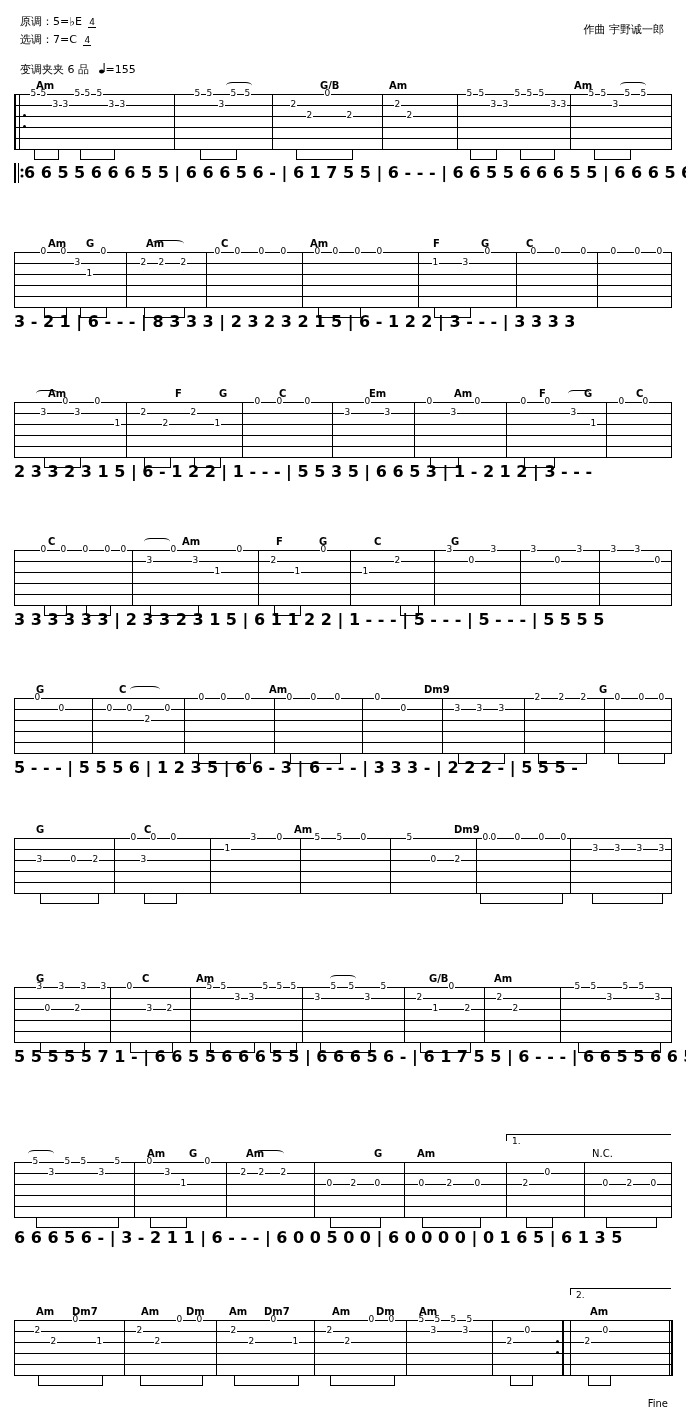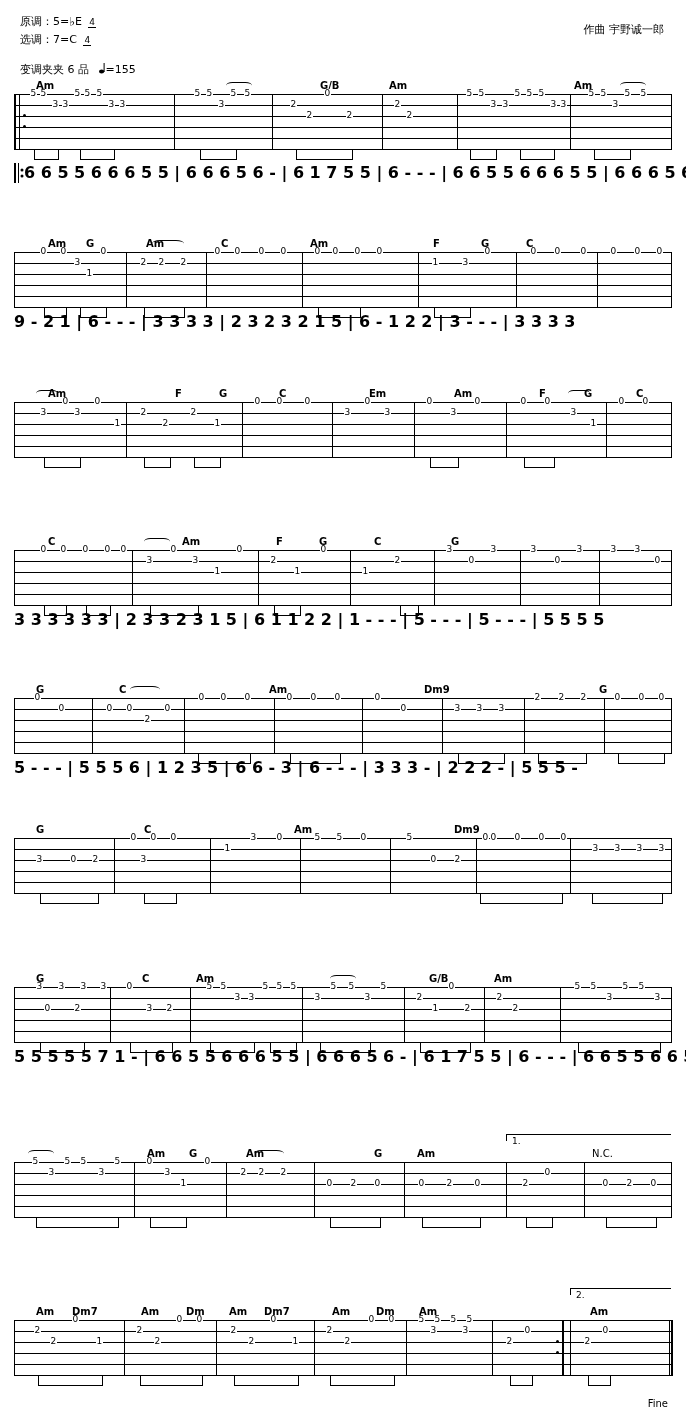--- a/index.html
+++ b/index.html
@@ -233,21 +233,21 @@
         <div class="stem" style="left:170px;top:58px;height:10px"></div>
       <div class="beam" style="left:130px;top:67px;width:41px"></div>
       <div class="stem" style="left:304px;top:58px;height:10px"></div>
         <div class="stem" style="left:346px;top:58px;height:10px"></div>
       <div class="beam" style="left:304px;top:67px;width:43px"></div>
       <div class="stem" style="left:420px;top:58px;height:10px"></div>
         <div class="stem" style="left:456px;top:58px;height:10px"></div>
       <div class="beam" style="left:420px;top:67px;width:37px"></div>
     </div>
   </div>
-  <div class="mel" style="top:312px">9 - 2 1 | 6 - - - | 3 3 3 3 | 2 3 2 3 2 1 5 | 6 - 1 2 2 | 3 - - - | 3 3 3 3</div>
+  <div class="mel" style="top:312px">3 - 2 1 | 6 - - - | 8 3 3 3 | 2 3 2 3 2 1 5 | 6 - 1 2 2 | 3 - - - | 3 3 3 3</div>
 
   <div class="system" style="top:400px">
     <div class="chord" style="left:34px;top:-12px">Am</div>
     <div class="chord" style="left:161px;top:-12px">F</div>
     <div class="chord" style="left:205px;top:-12px">G</div>
     <div class="chord" style="left:265px;top:-12px">C</div>
     <div class="chord" style="left:355px;top:-12px">Em</div>
     <div class="chord" style="left:440px;top:-12px">Am</div>
     <div class="chord" style="left:525px;top:-12px">F</div>
     <div class="chord" style="left:570px;top:-12px">G</div>
@@ -303,20 +303,21 @@
         <div class="stem" style="left:206px;top:58px;height:10px"></div>
       <div class="beam" style="left:180px;top:67px;width:27px"></div>
       <div class="stem" style="left:416px;top:58px;height:10px"></div>
         <div class="stem" style="left:444px;top:58px;height:10px"></div>
       <div class="beam" style="left:416px;top:67px;width:29px"></div>
       <div class="stem" style="left:510px;top:58px;height:10px"></div>
         <div class="stem" style="left:540px;top:58px;height:10px"></div>
       <div class="beam" style="left:510px;top:67px;width:31px"></div>
     </div>
   </div>
+  <div class="mel" style="top:462px">2 3 3 2 3 1 5 | 6 - 1 2 2 | 1 - - - | 5 5 3 5 | 6 6 5 3 | 1 - 2 1 2 | 3 - - -</div>
 
   <div class="system" style="top:548px">
     <div class="chord" style="left:34px;top:-12px">C</div>
     <div class="chord" style="left:168px;top:-12px">Am</div>
     <div class="chord" style="left:262px;top:-12px">F</div>
     <div class="chord" style="left:305px;top:-12px">G</div>
     <div class="chord" style="left:360px;top:-12px">C</div>
     <div class="chord" style="left:437px;top:-12px">G</div>
     <div class="tab">
       <div class="ln l0"></div>
@@ -648,20 +649,21 @@
         <div class="stem" style="left:466px;top:58px;height:10px"></div>
       <div class="beam" style="left:408px;top:67px;width:59px"></div>
       <div class="stem" style="left:512px;top:58px;height:10px"></div>
         <div class="stem" style="left:538px;top:58px;height:10px"></div>
       <div class="beam" style="left:512px;top:67px;width:27px"></div>
       <div class="stem" style="left:592px;top:58px;height:10px"></div>
         <div class="stem" style="left:642px;top:58px;height:10px"></div>
       <div class="beam" style="left:592px;top:67px;width:51px"></div>
     </div>
   </div>
+  <div class="mel" style="top:1228px">6 6 6 5 6 - | 3 - 2 1 1 | 6 - - - | 6 0 0 5 0 0 | 6 0 0 0 0 | 0 1 6 5 | 6 1 3 5</div>
 
   <div class="system" style="top:1318px">
     <div class="chord" style="left:22px;top:-12px">Am</div>
     <div class="chord" style="left:58px;top:-12px">Dm7</div>
     <div class="chord" style="left:127px;top:-12px">Am</div>
     <div class="chord" style="left:172px;top:-12px">Dm</div>
     <div class="chord" style="left:215px;top:-12px">Am</div>
     <div class="chord" style="left:250px;top:-12px">Dm7</div>
     <div class="chord" style="left:318px;top:-12px">Am</div>
     <div class="chord" style="left:362px;top:-12px">Dm</div>

